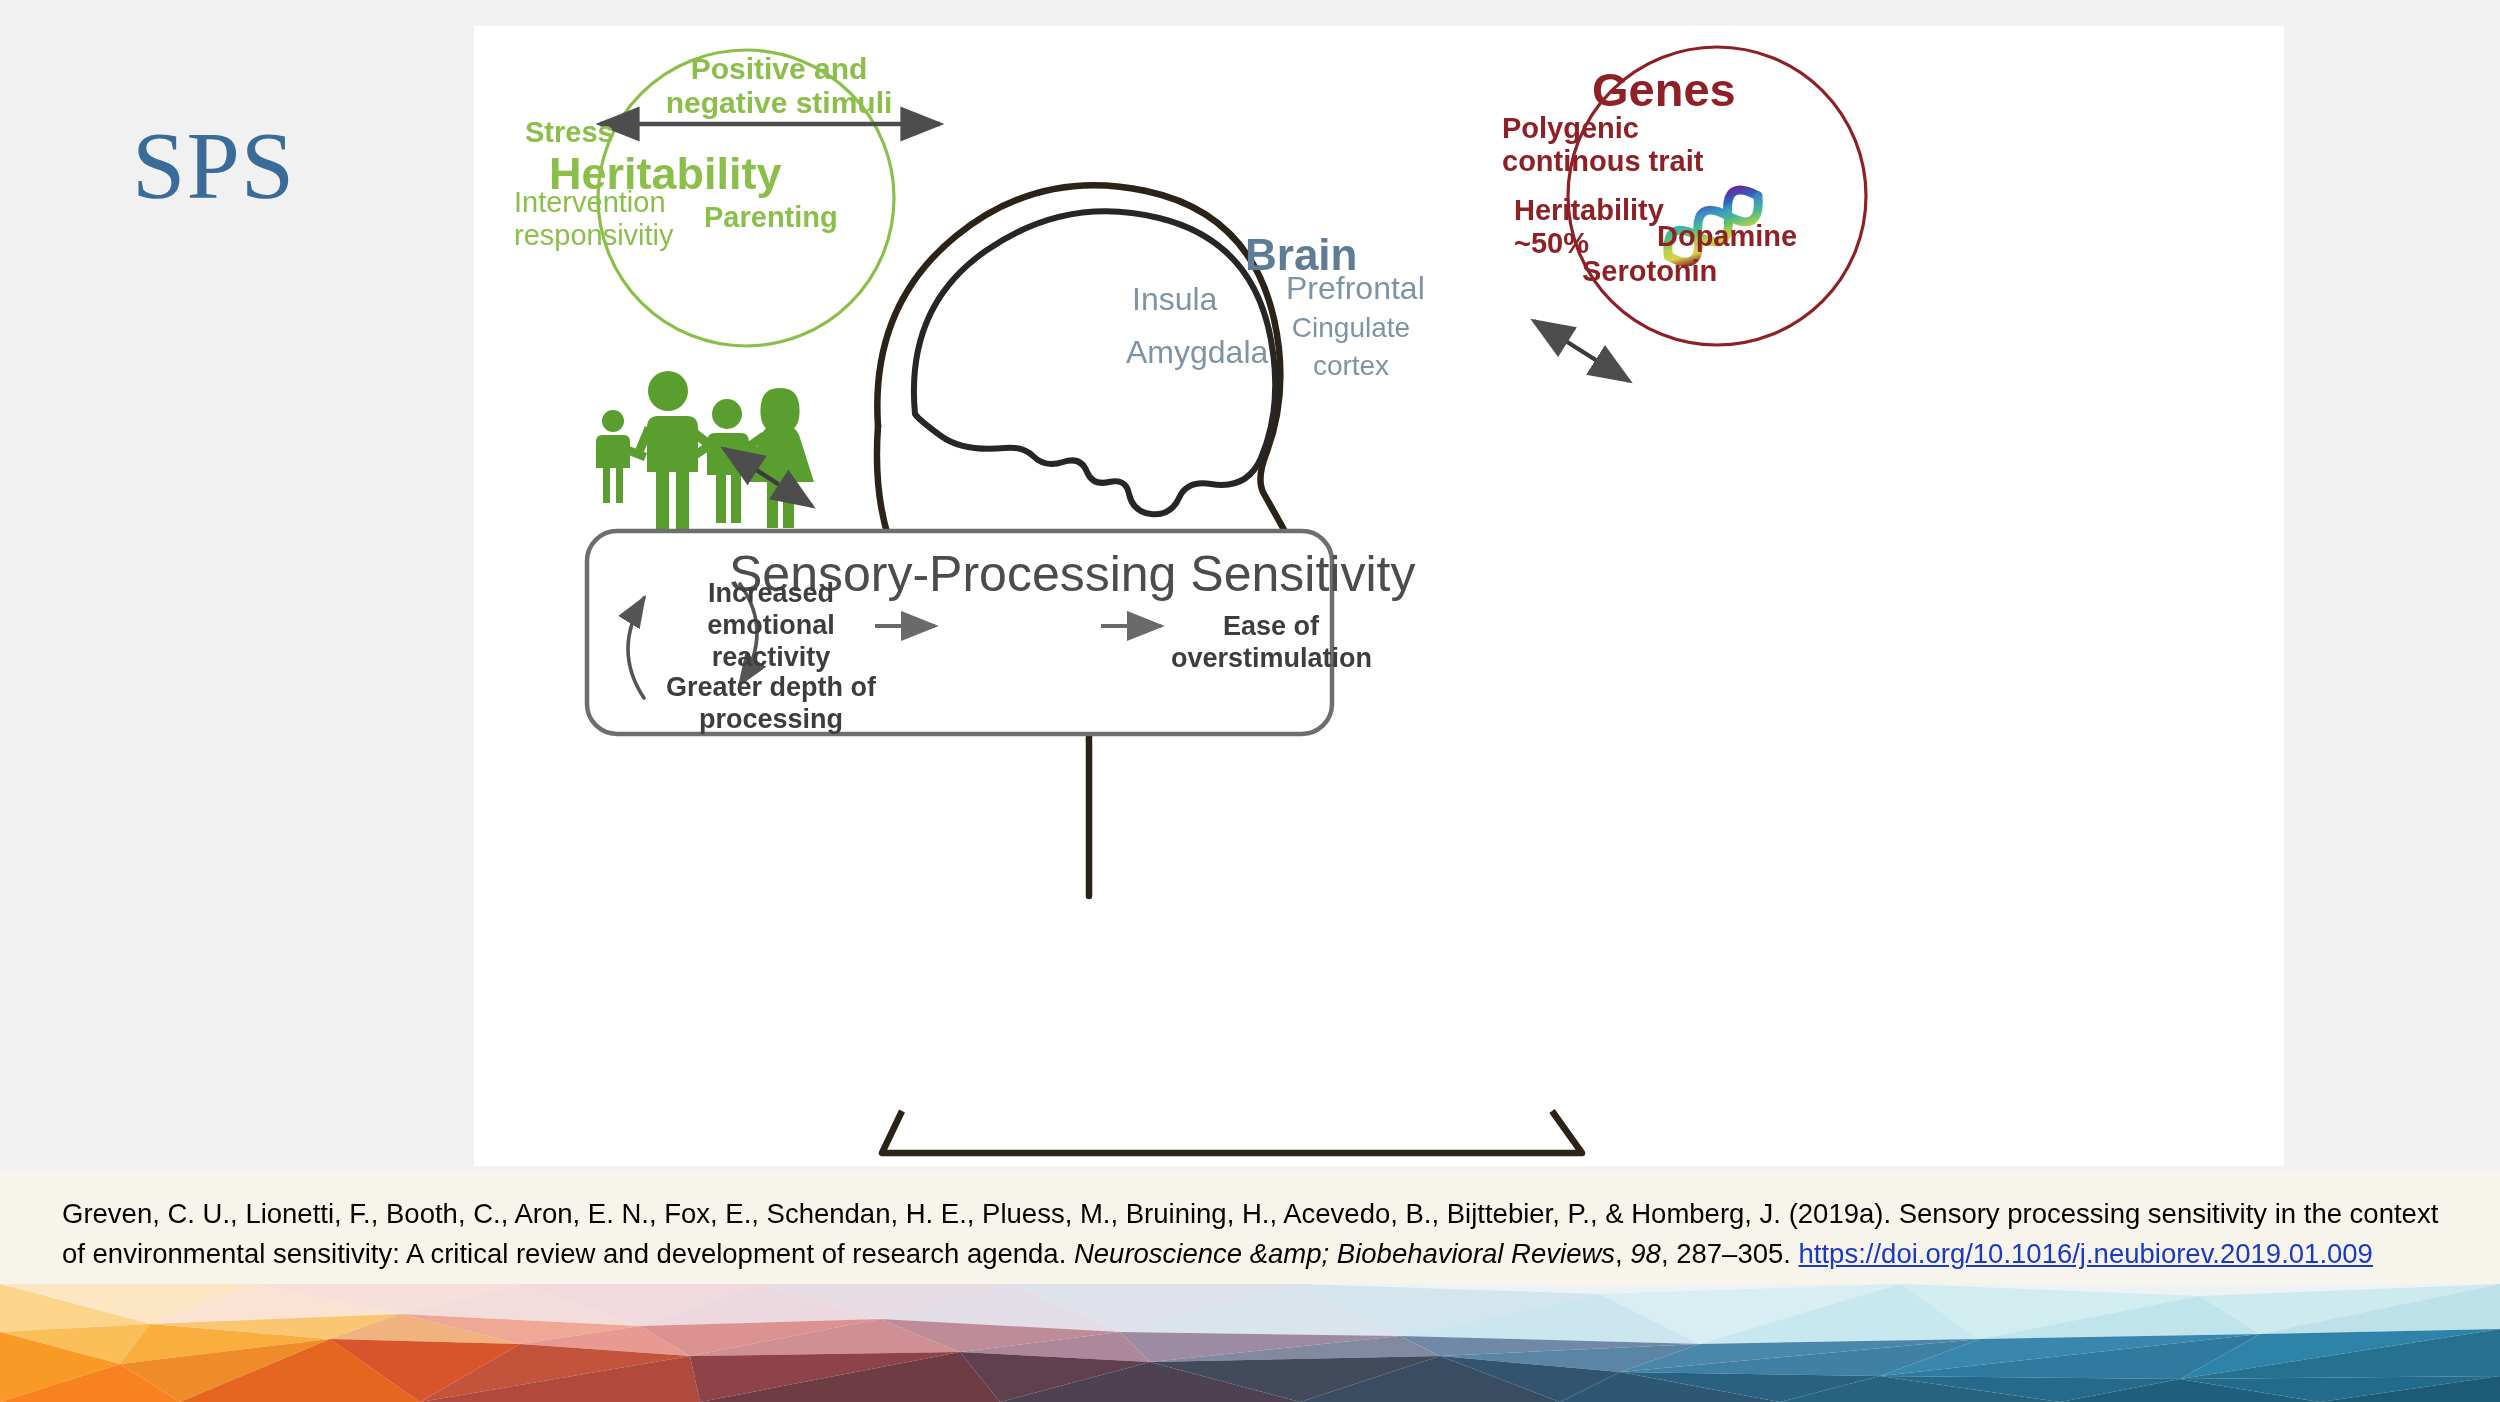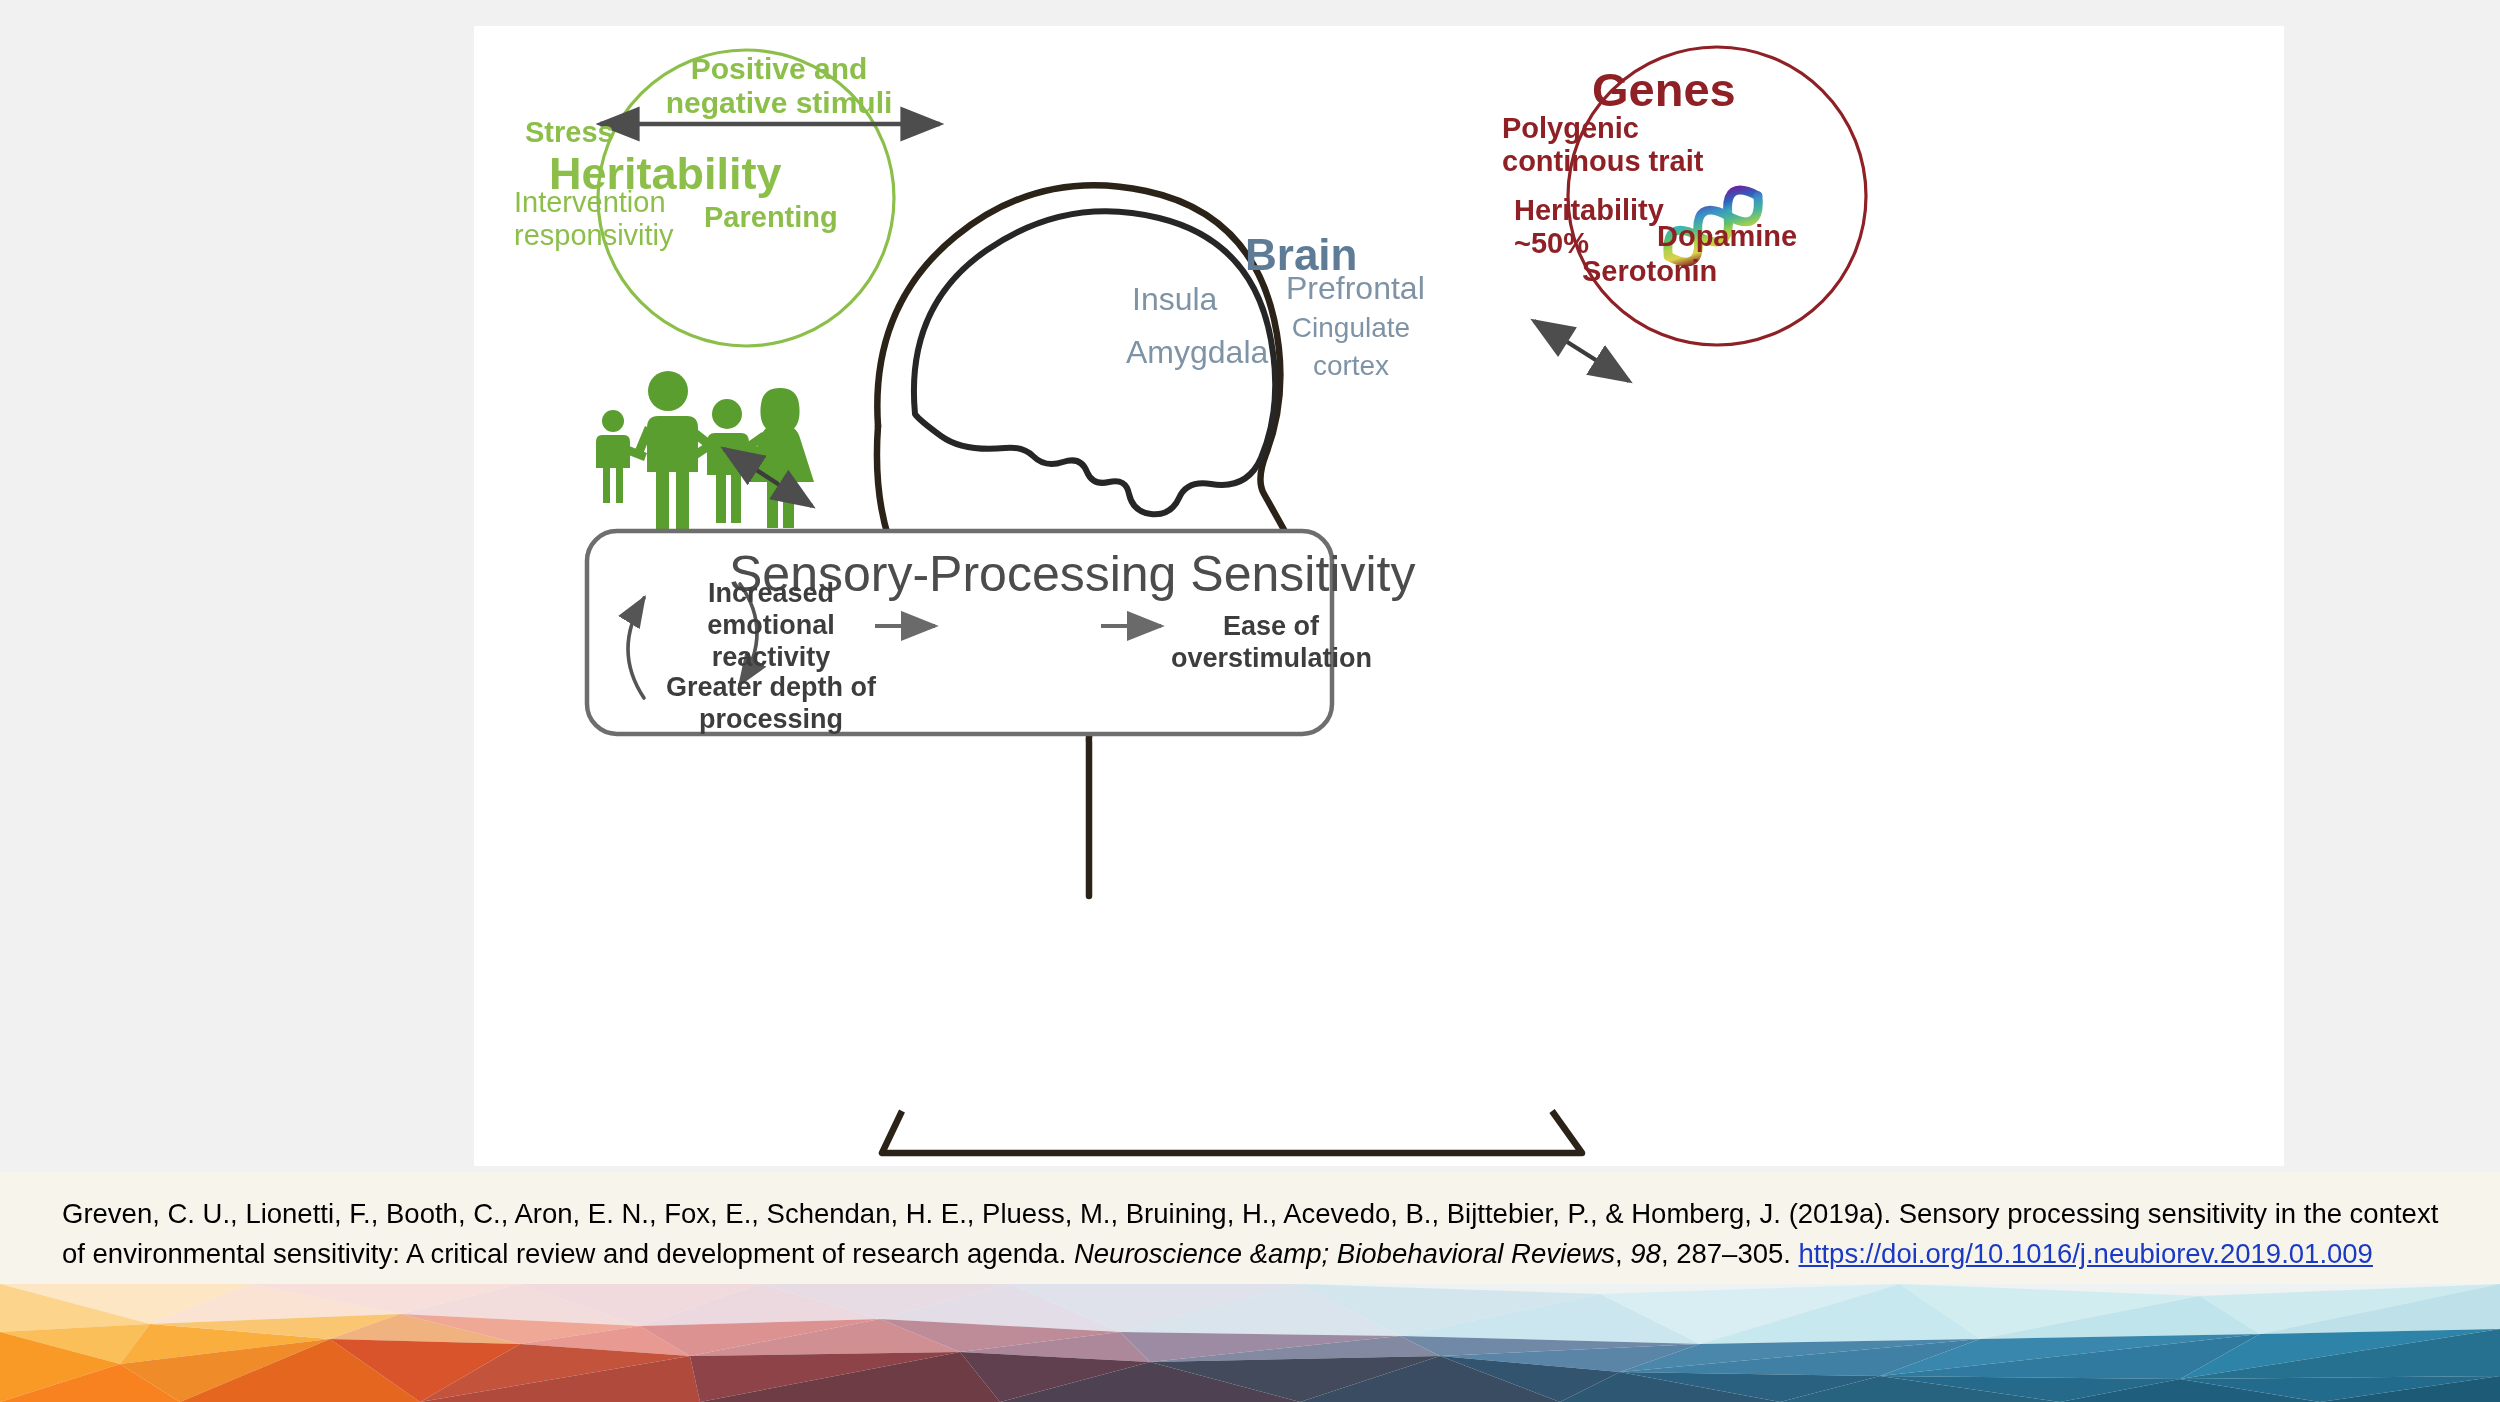--- a/index.html
+++ b/index.html
@@ -85,20 +85,21 @@
 
   
   .polyband{position:absolute;left:0;top:1284px;width:2500px;height:118px;overflow:hidden;}
   .polyband svg{display:block;width:2500px;height:118px;}
 </style>
 </head>
 <body>
 
 <div id="slide">
 
+  <div class="slide-title">SPS</div>
 
   <div class="figure-panel">
 
     <svg class="figure-svg" viewBox="0 0 1546 1140">
       <defs>
         <marker id="ahEnd" markerWidth="11" markerHeight="11" refX="9" refY="4" orient="auto">
           <path d="M0,0 L10,4 L0,8 z" fill="#4d4d4d"></path>
         </marker>
         <marker id="ahStart" markerWidth="11" markerHeight="11" refX="1" refY="4" orient="auto">
           <path d="M10,0 L0,4 L10,8 z" fill="#4d4d4d"></path>

